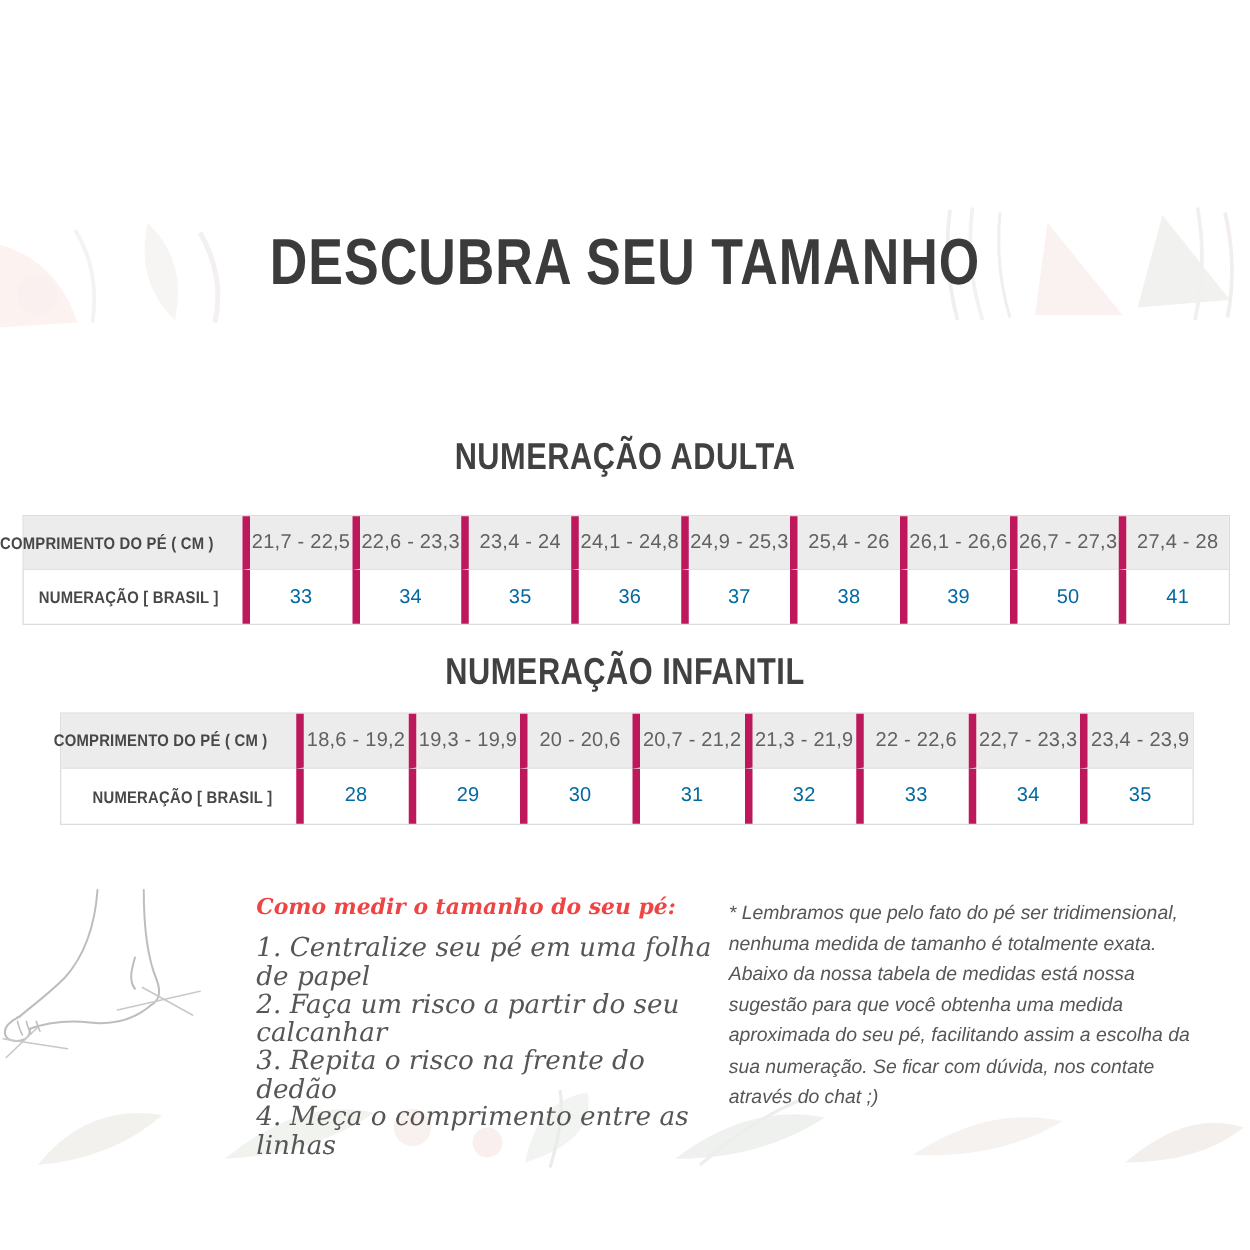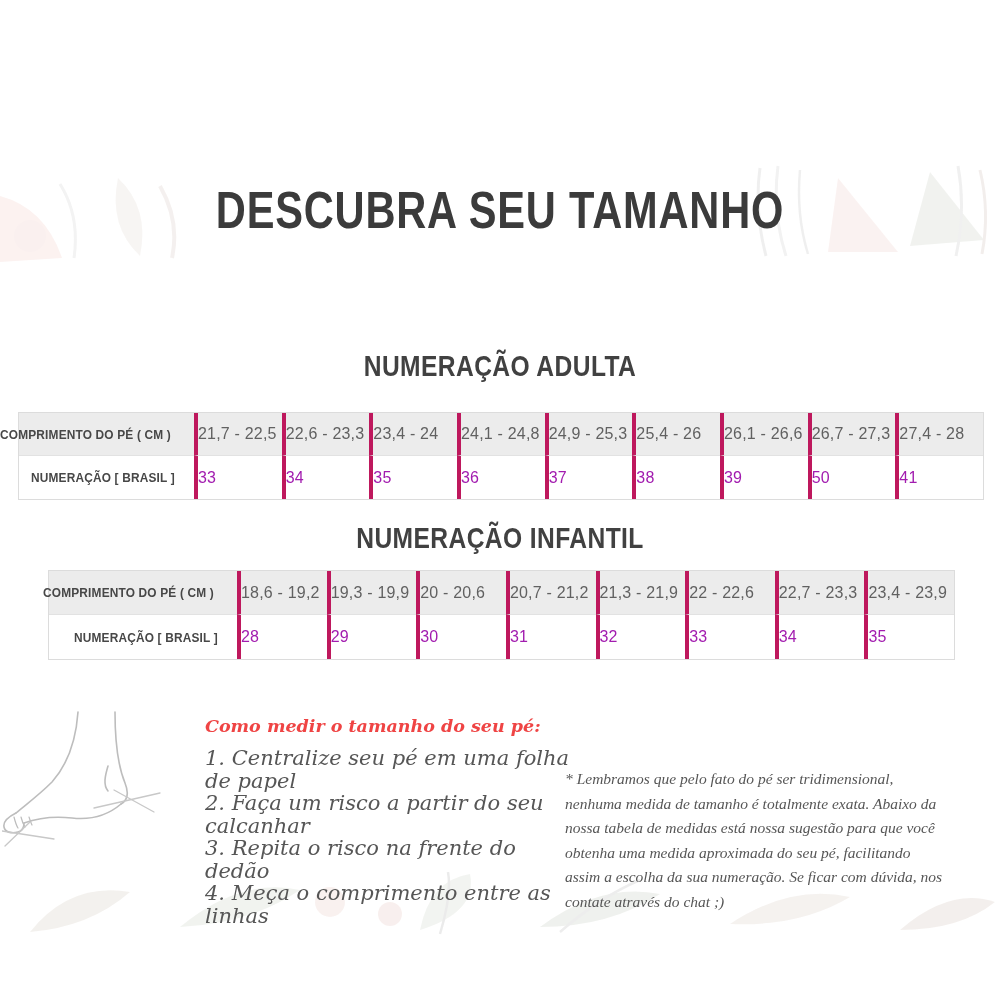--- a/index.html
+++ b/index.html
@@ -28,49 +28,49 @@
   }
   .table-adult {
     left:18px; top:412px; width:966px;
     grid-template-columns:175px repeat(9, 1fr); grid-auto-rows:43px;
   }
   .table-kids {
     left:48px; top:570px; width:907px;
     grid-template-columns:188px repeat(8, 1fr); grid-auto-rows:44px;
   }
   .cell {
-    display:flex; align-items:center; justify-content:flex-start;
-    border-left:4px solid #be185d; box-sizing:border-box;
+    display:flex; align-items:center; justify-content:center;
+    border-left:6px solid #be185d; box-sizing:border-box;
   }
   .label-cell { justify-content:flex-end; padding-left:10px; border-left:none; }
   .table-kids .label-cell { padding-left:20px; }
   .head { background:#ececec; border-bottom:1px solid #e2e2e2; }
   .tbl-label {
     font-size:13.5px; font-weight:bold; color:#474747; letter-spacing:0.2px;
     transform:scaleX(0.88); transform-origin:left center; white-space:nowrap;
     display:inline-block;
   }
-  .tbl-value { font-size:16px; color:#a21caf; letter-spacing:0.2px; white-space:nowrap; }
+  .tbl-value { font-size:16px; color:#0369a1; letter-spacing:0.2px; white-space:nowrap; }
   .head .tbl-value { color:#616161; }
 
   .foot-art { position:absolute; left:2px; top:706px; }
 
   .instructions {
     position:absolute; left:205px; top:716px; width:372px;
     font-family:"DejaVu Serif", serif; font-style:italic; color:#565656;
   }
   .instructions-title {
     font-size:17.5px; font-weight:bold; color:#ef4444; margin:0 0 11px 0;
   }
   .step { font-size:21px; line-height:22.5px; }
 
   .note {
-    position:absolute; left:565px; top:719px; width:384px;
-    font-family:Liberation Serif, serif; font-style:italic;
-    font-size:15.5px; line-height:24.5px; color:#565656;margin-top:48px;
+    position:absolute; left:583px; top:719px; width:384px;
+    font-family:Liberation Sans, sans-serif; font-style:italic;
+    font-size:15.5px; line-height:24.5px; color:#565656;
   }
 </style>
 </head>
 <body>
 
 <div class="canvas">
 
   <svg class="wm" style="left:0; top:166px; opacity:0.75;" width="215" height="98" viewBox="0 0 215 98">
     <path d="M0,30 Q45,42 62,92 L0,96 Z" fill="#fbeeec"></path>
     <path d="M118,12 Q150,42 140,90 Q108,60 118,12 Z" fill="#f5f2f0"></path>

